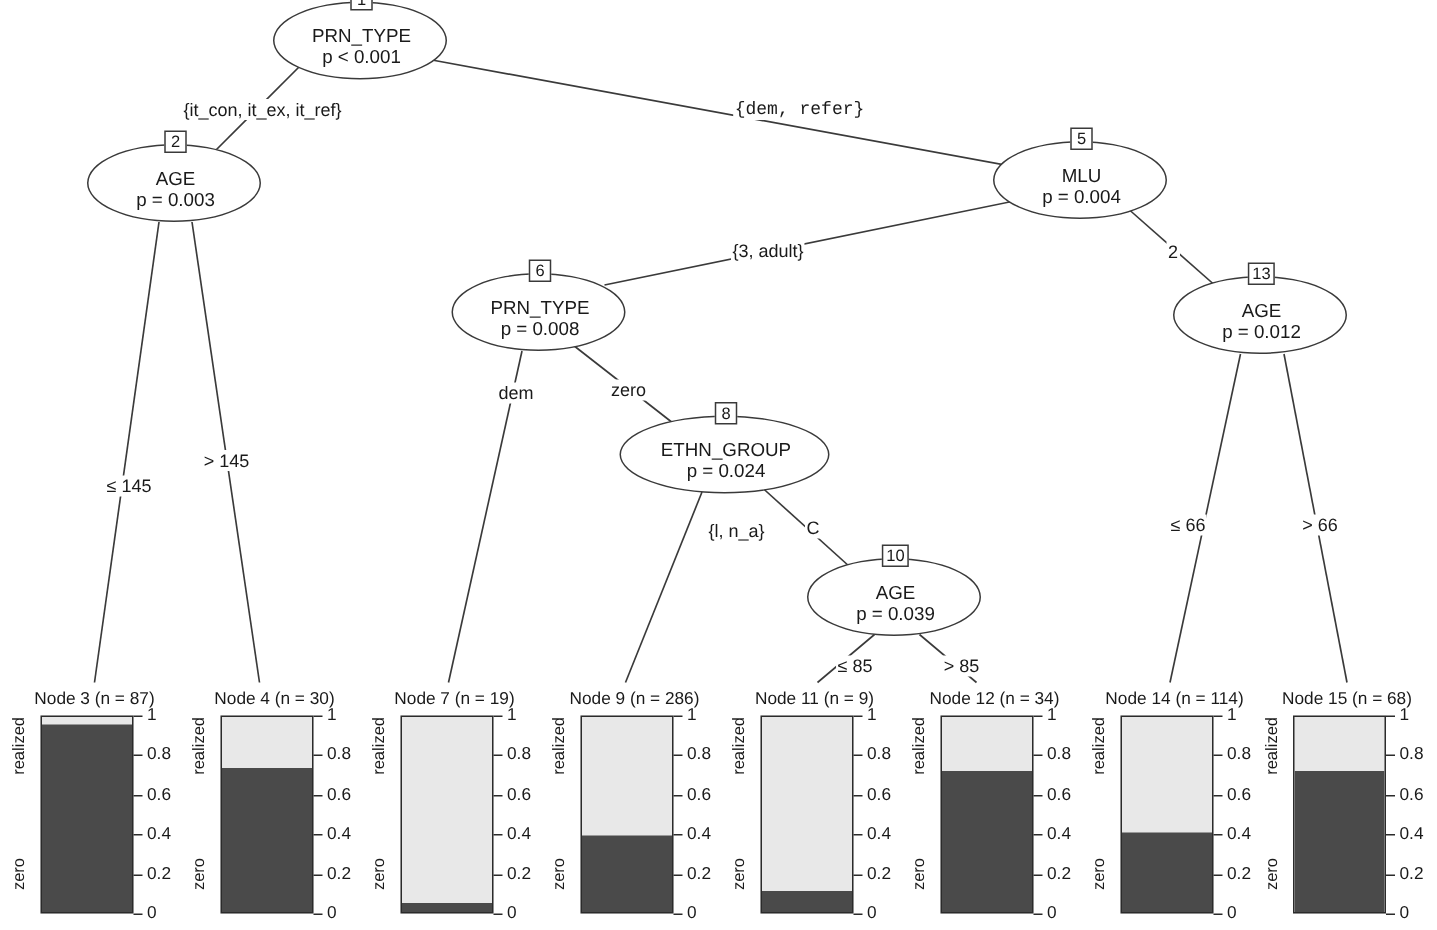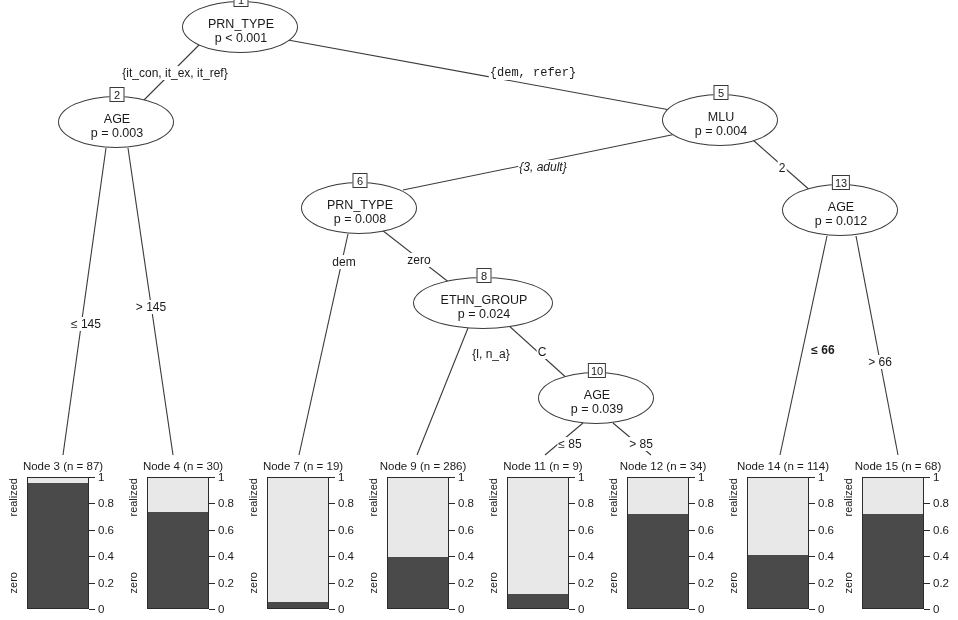--- a/index.html
+++ b/index.html
@@ -219,30 +219,30 @@
         <div class="idbox">10</div>
         <div class="nvar">AGE</div>
         <div class="npval">p = 0.039</div>
       </div>
     </div>
   <div id="labels-layer">
       <div class="elabel" style="left: 175px; top: 73px;">{it_con, it_ex, it_ref}</div>
       <div class="elabel" style="left: 533px; top: 73px; font-family: Liberation Mono, monospace;">{dem, refer}</div>
       <div class="elabel" style="left: 86px; top: 324px;">≤ 145</div>
       <div class="elabel" style="left: 151px; top: 307px;">&gt; 145</div>
-      <div class="elabel" style="left: 543px; top: 167px; font-style: italic;">{3, adult}</div>
+      <div class="elabel" style="left: 512px; top: 167px;">{3, adult}</div>
       <div class="elabel" style="left: 782px; top: 168px;">2</div>
       <div class="elabel" style="left: 344px; top: 262px;">dem</div>
       <div class="elabel" style="left: 419px; top: 260px;">zero</div>
       <div class="elabel" style="left: 491px; top: 354px;">{l, n_a}</div>
       <div class="elabel" style="left: 542px; top: 352px;">C</div>
       <div class="elabel" style="left: 570px; top: 444px;">≤ 85</div>
       <div class="elabel" style="left: 641px; top: 444px;">&gt; 85</div>
-      <div class="elabel" style="left: 823px; top: 350px; font-weight: bold;">≤ 66</div>
-      <div class="elabel" style="left: 880px; top: 350px; margin-top: 12px;">&gt; 66</div>
+      <div class="elabel" style="left: 792px; top: 350px;">≤ 66</div>
+      <div class="elabel" style="left: 880px; top: 350px;">&gt; 66</div>
     </div>
   <div id="leaves-layer">
       <div class="leaf" style="left: 5px; top: 460px;">
         <div class="caption">Node 3 (n = 87)</div>
         <div class="plotbox">
           <div class="darkfill" style="height: 96%;"></div>
         </div>
         <div class="vlabel realized">realized</div>
         <div class="vlabel zero">zero</div>
         <div class="yaxis">

